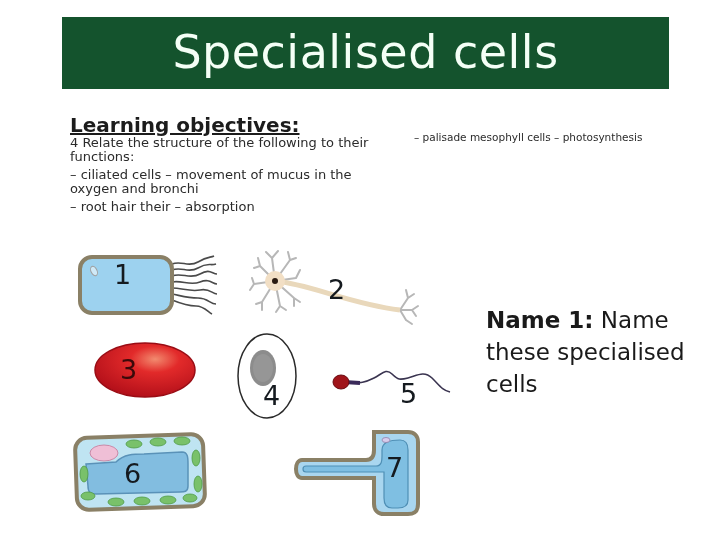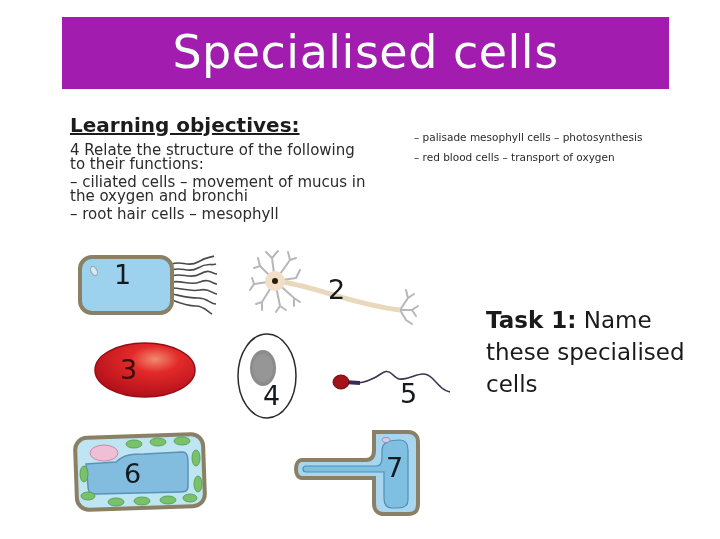--- a/index.html
+++ b/index.html
@@ -2,32 +2,32 @@
 <html><head>
   <meta charset="utf-8">
   <style>
     html, body { margin: 0; padding: 0; }
     body {
       width: 720px; height: 539px; background: #ffffff; position: relative; overflow: hidden;
       font-family: "Liberation Sans", "DejaVu Sans", sans-serif; color: #1a1a1a;
     }
     .banner {
       position: absolute; left: 62px; top: 17px; width: 607px; height: 72px;
-      background: #a21caf; display: flex; align-items: center; justify-content: center;
+      background: #14532d; display: flex; align-items: center; justify-content: center;
     }
     .banner-title {
       color: #f4fff6; font-size: 46px; letter-spacing: 0.5px; font-family: "DejaVu Sans", sans-serif;
       font-weight: normal; margin-top: -2px;
     }
     .lo-heading {
       position: absolute; left: 70px; top: 113px; font-size: 20px; font-weight: bold;
       text-decoration: underline; color: #1c1c1c; font-family: "DejaVu Sans", sans-serif;
     }
     .lo-left {
-      position: absolute; left: 70px; top: 144px; width: 300px; font-size: 15px; line-height: 13.5px;
+      position: absolute; left: 70px; top: 136px; width: 300px; font-size: 13px; line-height: 13.5px;
       color: #2b2b2b; font-family: "DejaVu Sans", sans-serif;
     }
     .lo-left p, .lo-right p { margin: 0 0 5px 0; }
     .lo-right {
       position: absolute; left: 366px; top: 131px; width: 300px; font-size: 10.5px; line-height: 13.5px;
       color: #2b2b2b; font-family: "DejaVu Sans", sans-serif; margin-left: 48px;
     }
     .lo-right p { margin-bottom: 6.5px; }
     .task {
       position: absolute; left: 486px; top: 304px; width: 220px; font-size: 23px; line-height: 32px;
@@ -46,26 +46,25 @@
 
 <div class="banner">
   <span class="banner-title">Specialised cells</span>
 </div>
 
 <div class="lo-heading">Learning objectives:</div>
 
 <div class="lo-left">
   <p>4 Relate the structure of the following to their functions:</p>
   <p>– ciliated cells – movement of mucus in the oxygen and bronchi</p>
-  <p>– root hair cells – mesophyll</p>
+  <p>– root hair their – absorption</p>
 </div>
 
 <div class="lo-right">
   <p>– palisade mesophyll cells – photosynthesis</p>
-  <p>– red blood cells – transport of oxygen</p>
 </div>
 
 <div class="cell" style="left:78px;top:252px;width:140px;height:70px;">
   <svg width="140" height="70" viewBox="0 0 140 70">
     <g fill="none" stroke="#4a4a4a" stroke-width="1.6">
       <path d="M94 12 C104 8,110 16,120 10 S132 6,136 4"></path>
       <path d="M94 18 C104 14,110 22,120 16 S132 14,138 12"></path>
       <path d="M94 24 C104 20,112 28,122 22 S134 22,139 22"></path>
       <path d="M94 30 C104 28,112 34,122 30 S134 32,139 32"></path>
       <path d="M94 36 C104 36,112 40,122 38 S134 42,139 42"></path>
@@ -157,14 +156,14 @@
 <div class="cell" style="left:292px;top:428px;width:130px;height:92px;">
   <svg width="130" height="92" viewBox="0 0 130 92">
     <path d="M82 4 L116 4 C122 4,126 8,126 14 L126 76 C126 84,122 86,116 86 L92 86 C86 86,82 82,82 76 L82 50 L10 50 C2 50,2 32,10 32 L74 32 C80 32,82 28,82 22 Z" fill="#a9d6ef" stroke="#8a8066" stroke-width="4"></path>
     <path d="M90 22 C90 14,98 12,108 12 C114 12,116 16,116 22 L116 72 C116 78,112 80,106 80 L100 80 C94 80,92 76,92 70 L92 44 L14 44 C10 44,10 38,14 38 L84 38 C90 38,90 32,90 28 Z" fill="#7fbfe2" stroke="#4f8fb5" stroke-width="1.2"></path>
     <ellipse cx="94" cy="12" rx="4" ry="2.5" fill="#d8ccec" stroke="#9080a8" stroke-width="0.8"></ellipse>
   </svg>
   <span class="num" style="left:94px;top:26px;">7</span>
 </div>
 
 <div class="task">
-  <b>Task 1:</b><span> Name these specialised cells</span>
+  <b>Name 1:</b><span> Name these specialised cells</span>
 </div>
 
 </body></html>

